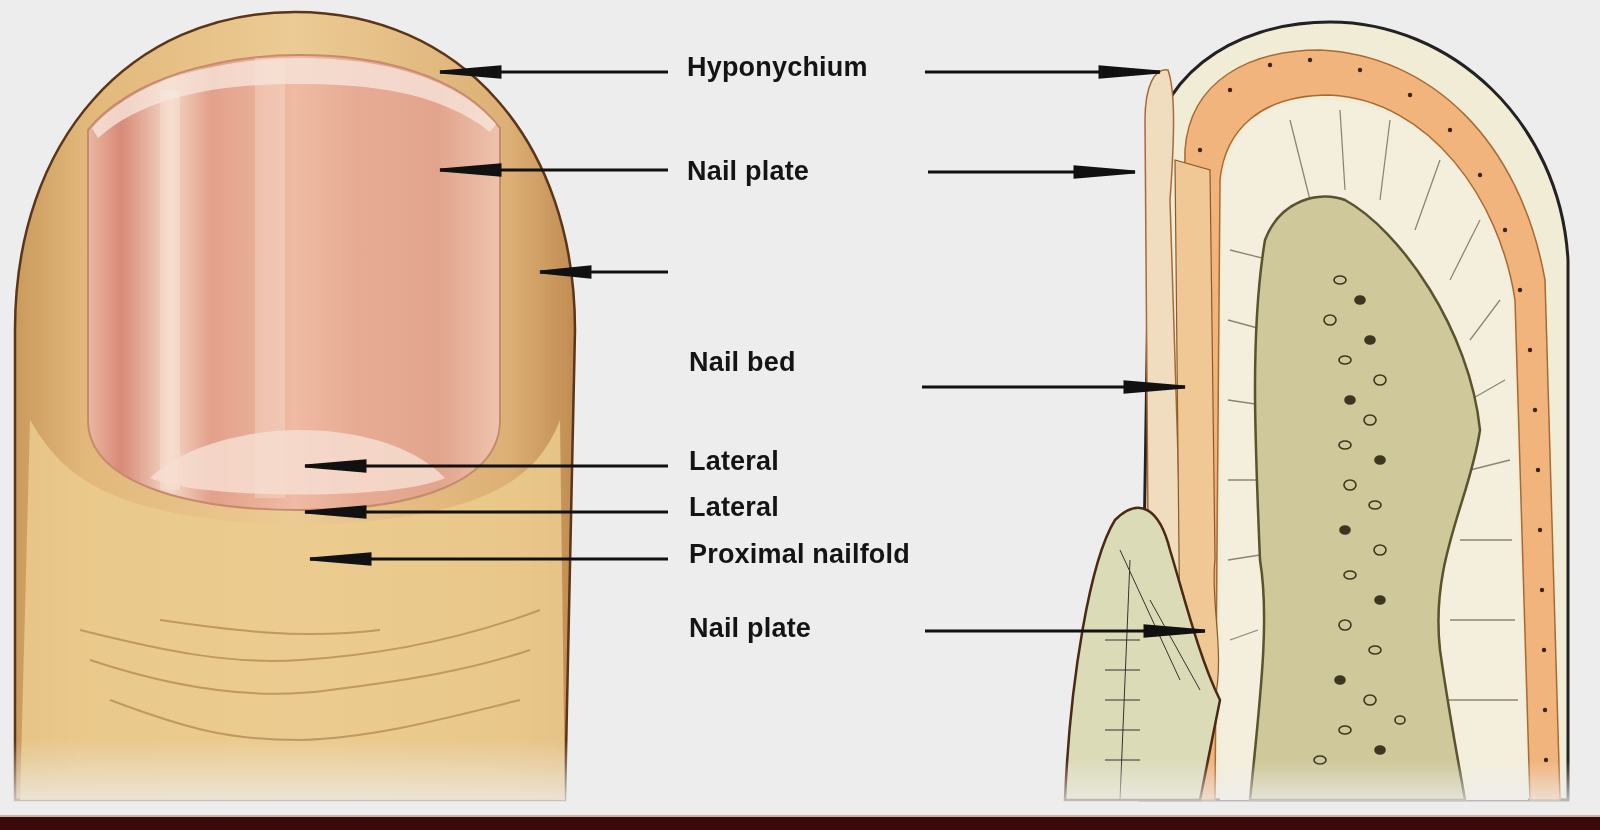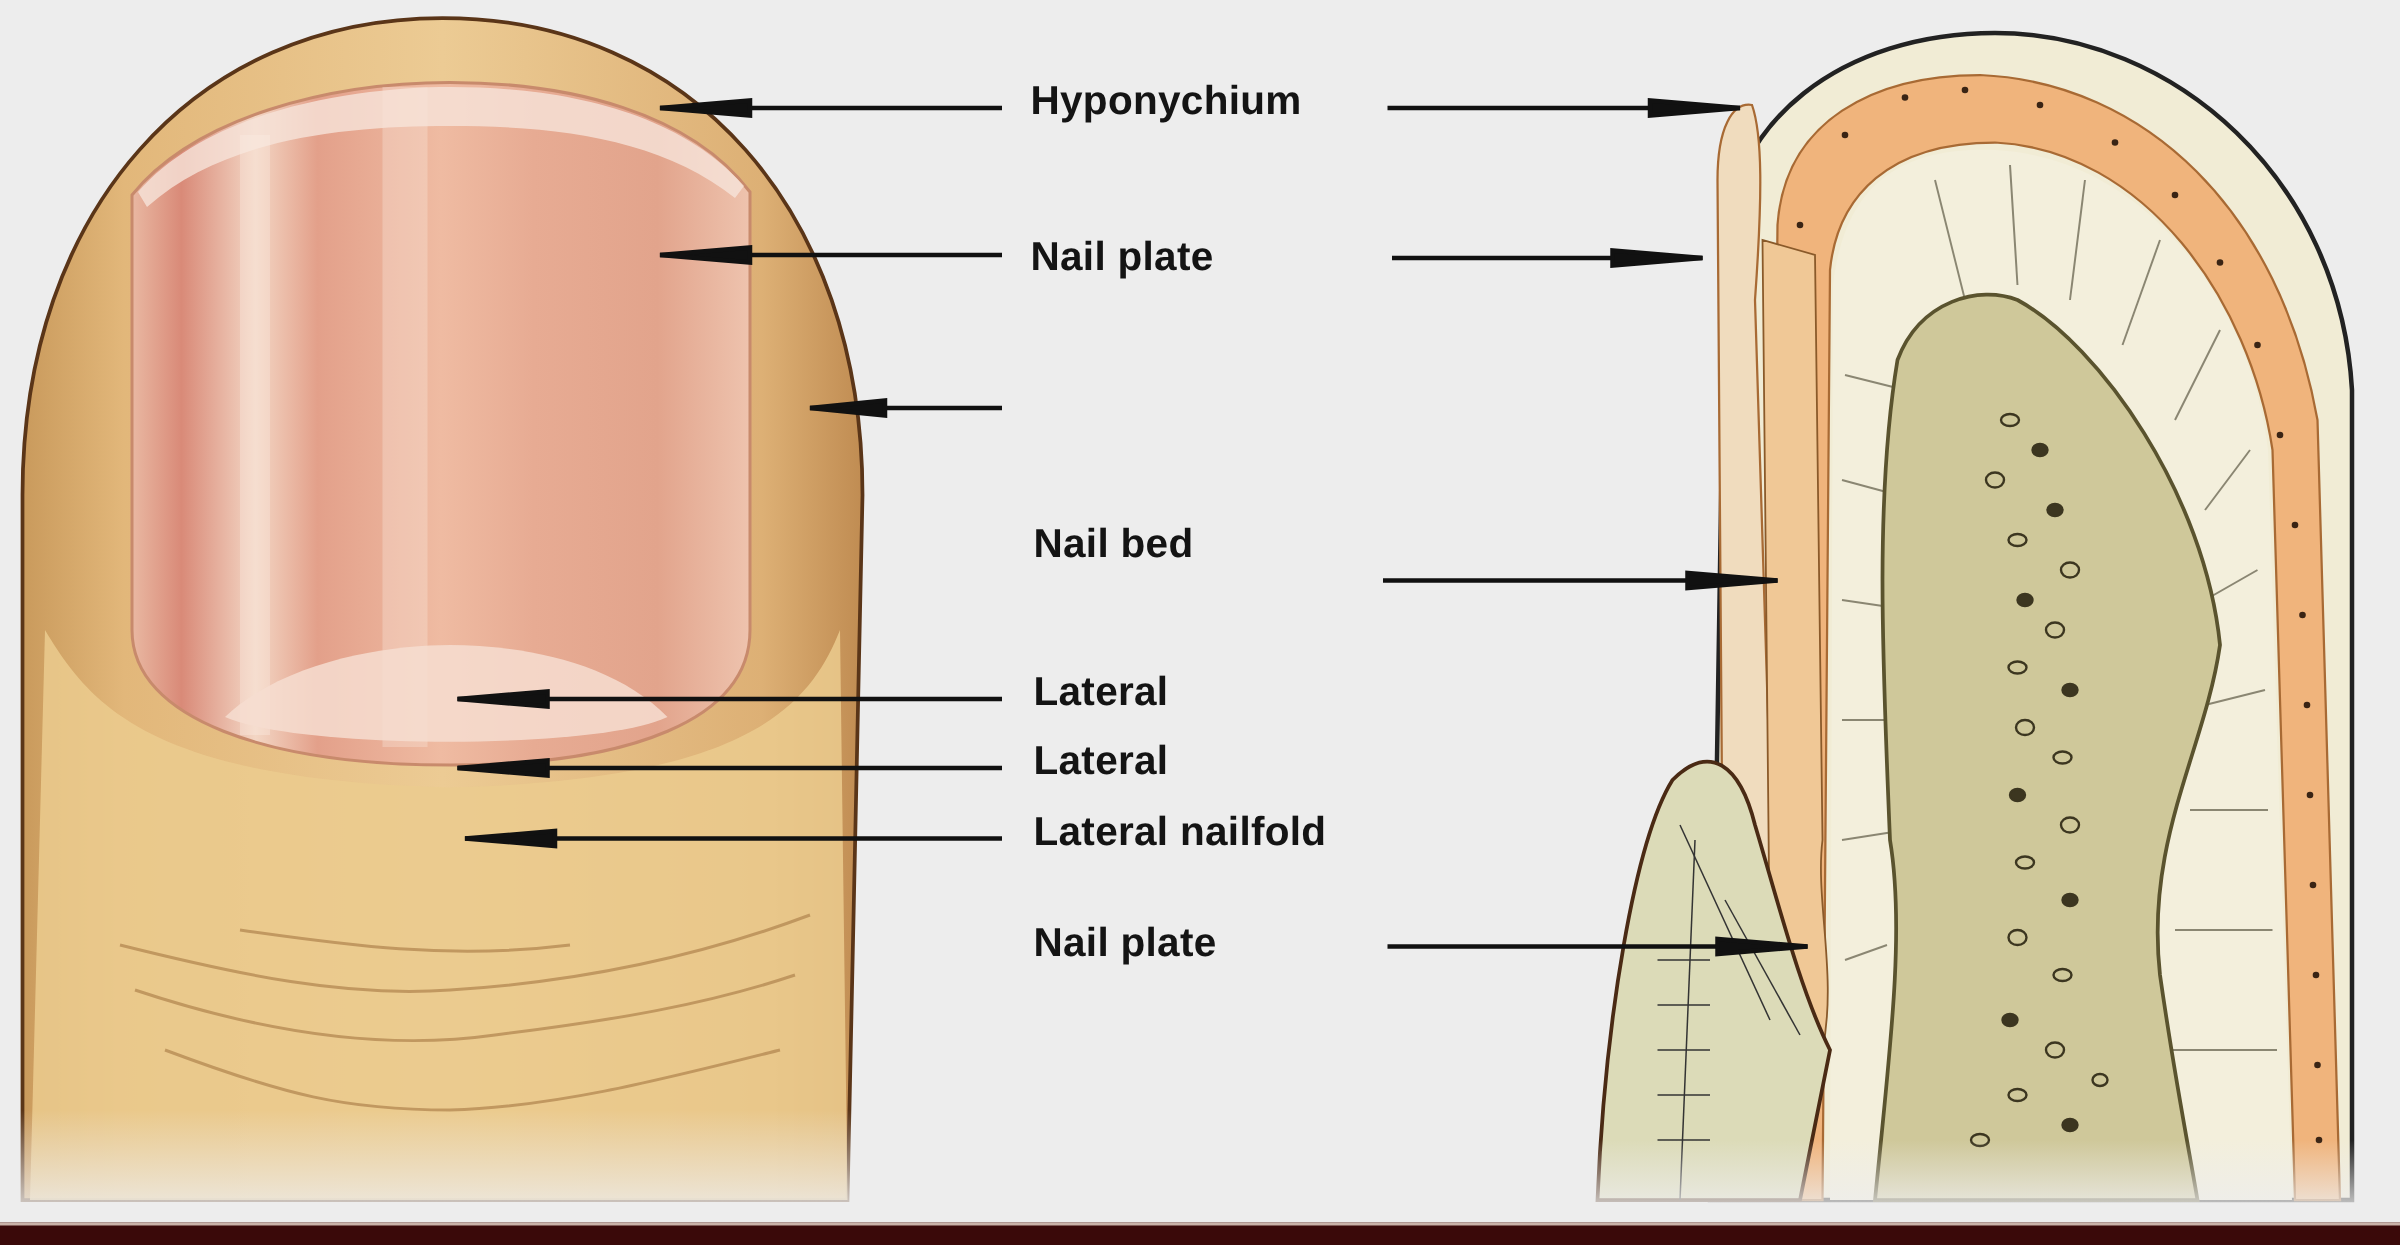--- a/index.html
+++ b/index.html
@@ -194,17 +194,17 @@
     <line x1="925" y1="631" x2="1205" y2="631"></line>
         <polygon points="1205,631 1145,626 1145,636"></polygon>
   </g>
 </svg>
 
 <div class="label" style="left:687px;top:52px">Hyponychium</div>
 <div class="label" style="left:687px;top:156px">Nail plate</div>
 <div class="label" style="left:689px;top:347px">Nail bed</div>
 <div class="label" style="left:689px;top:446px">Lateral</div>
 <div class="label" style="left:689px;top:492px">Lateral</div>
-<div class="label" style="left:689px;top:539px">Lateral nailfold</div>
+<div class="label" style="left:689px;top:539px">Proximal nailfold</div>
 <div class="label" style="left:689px;top:613px">Nail plate</div>
 
 <div class="bottom-bar"></div>
 </div>
 
 </body></html>

